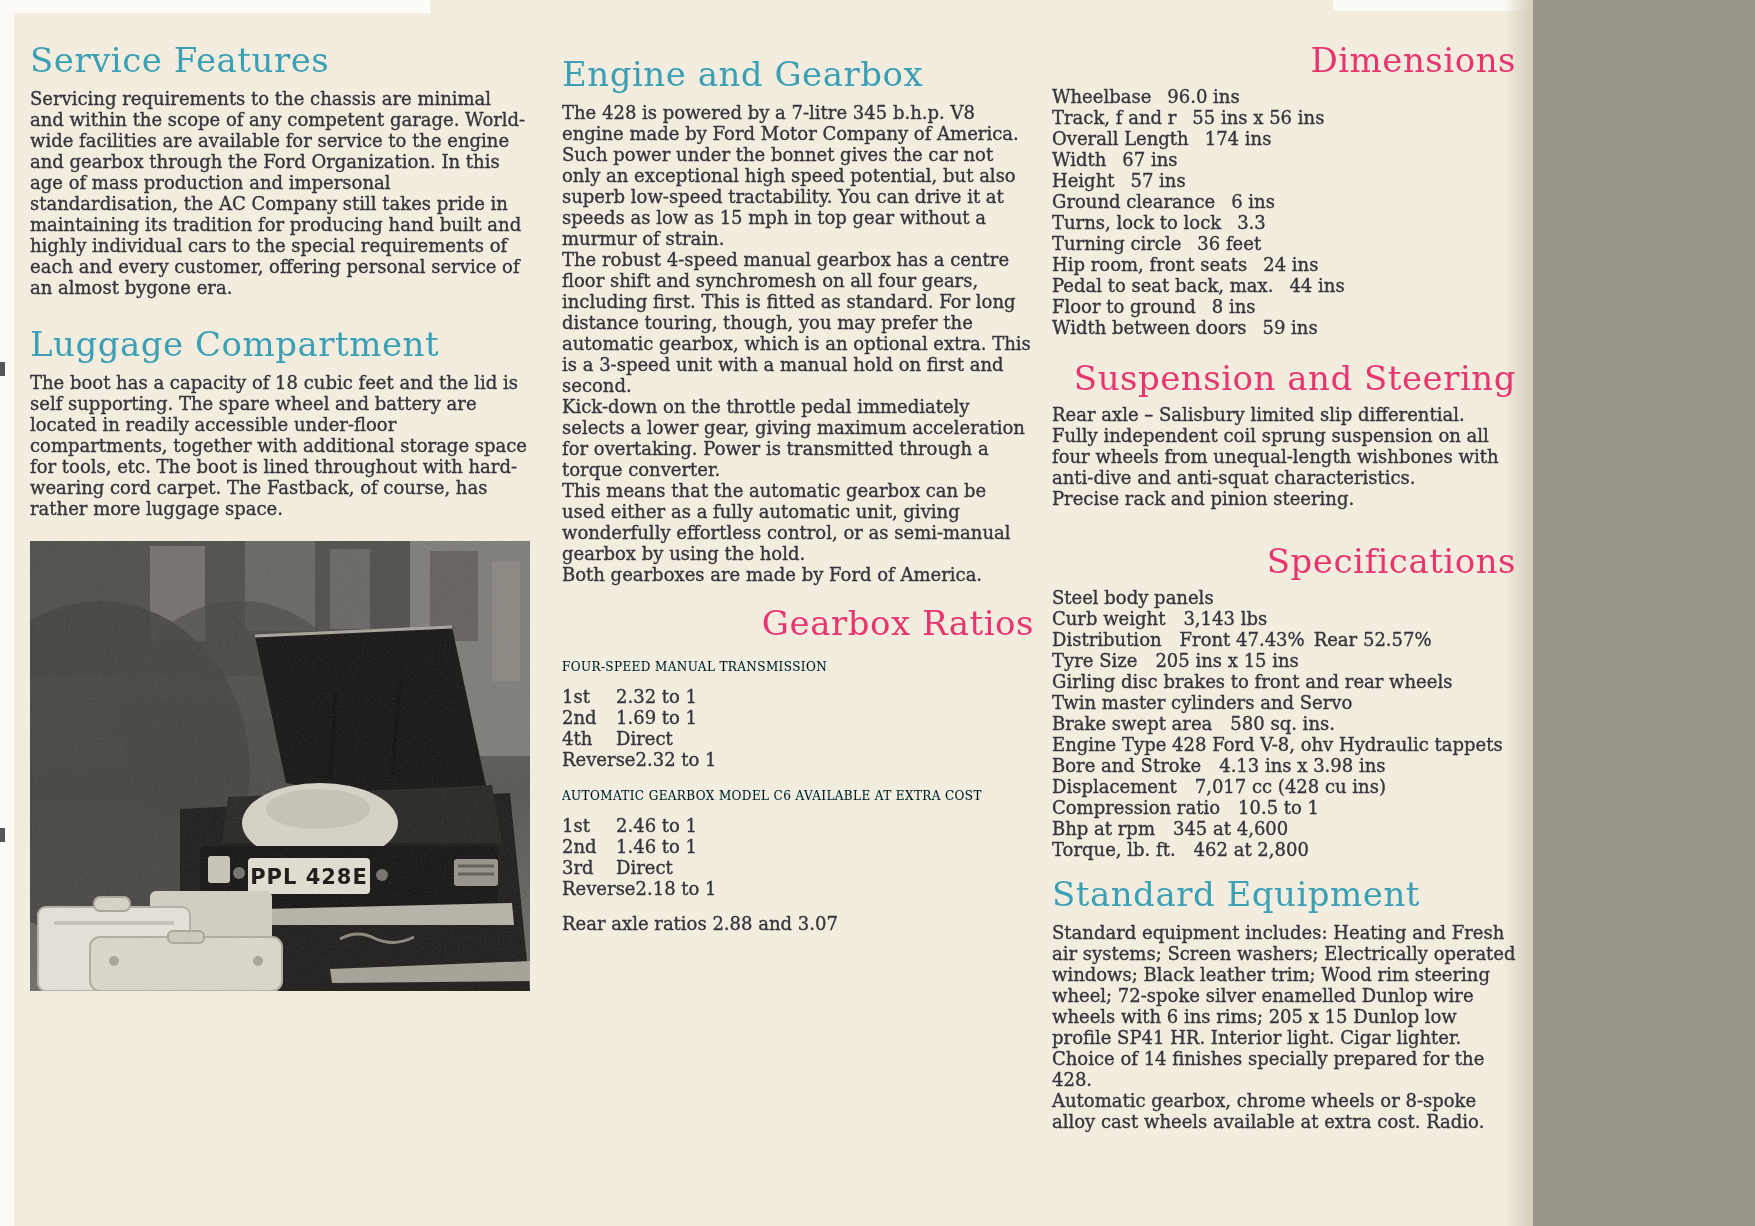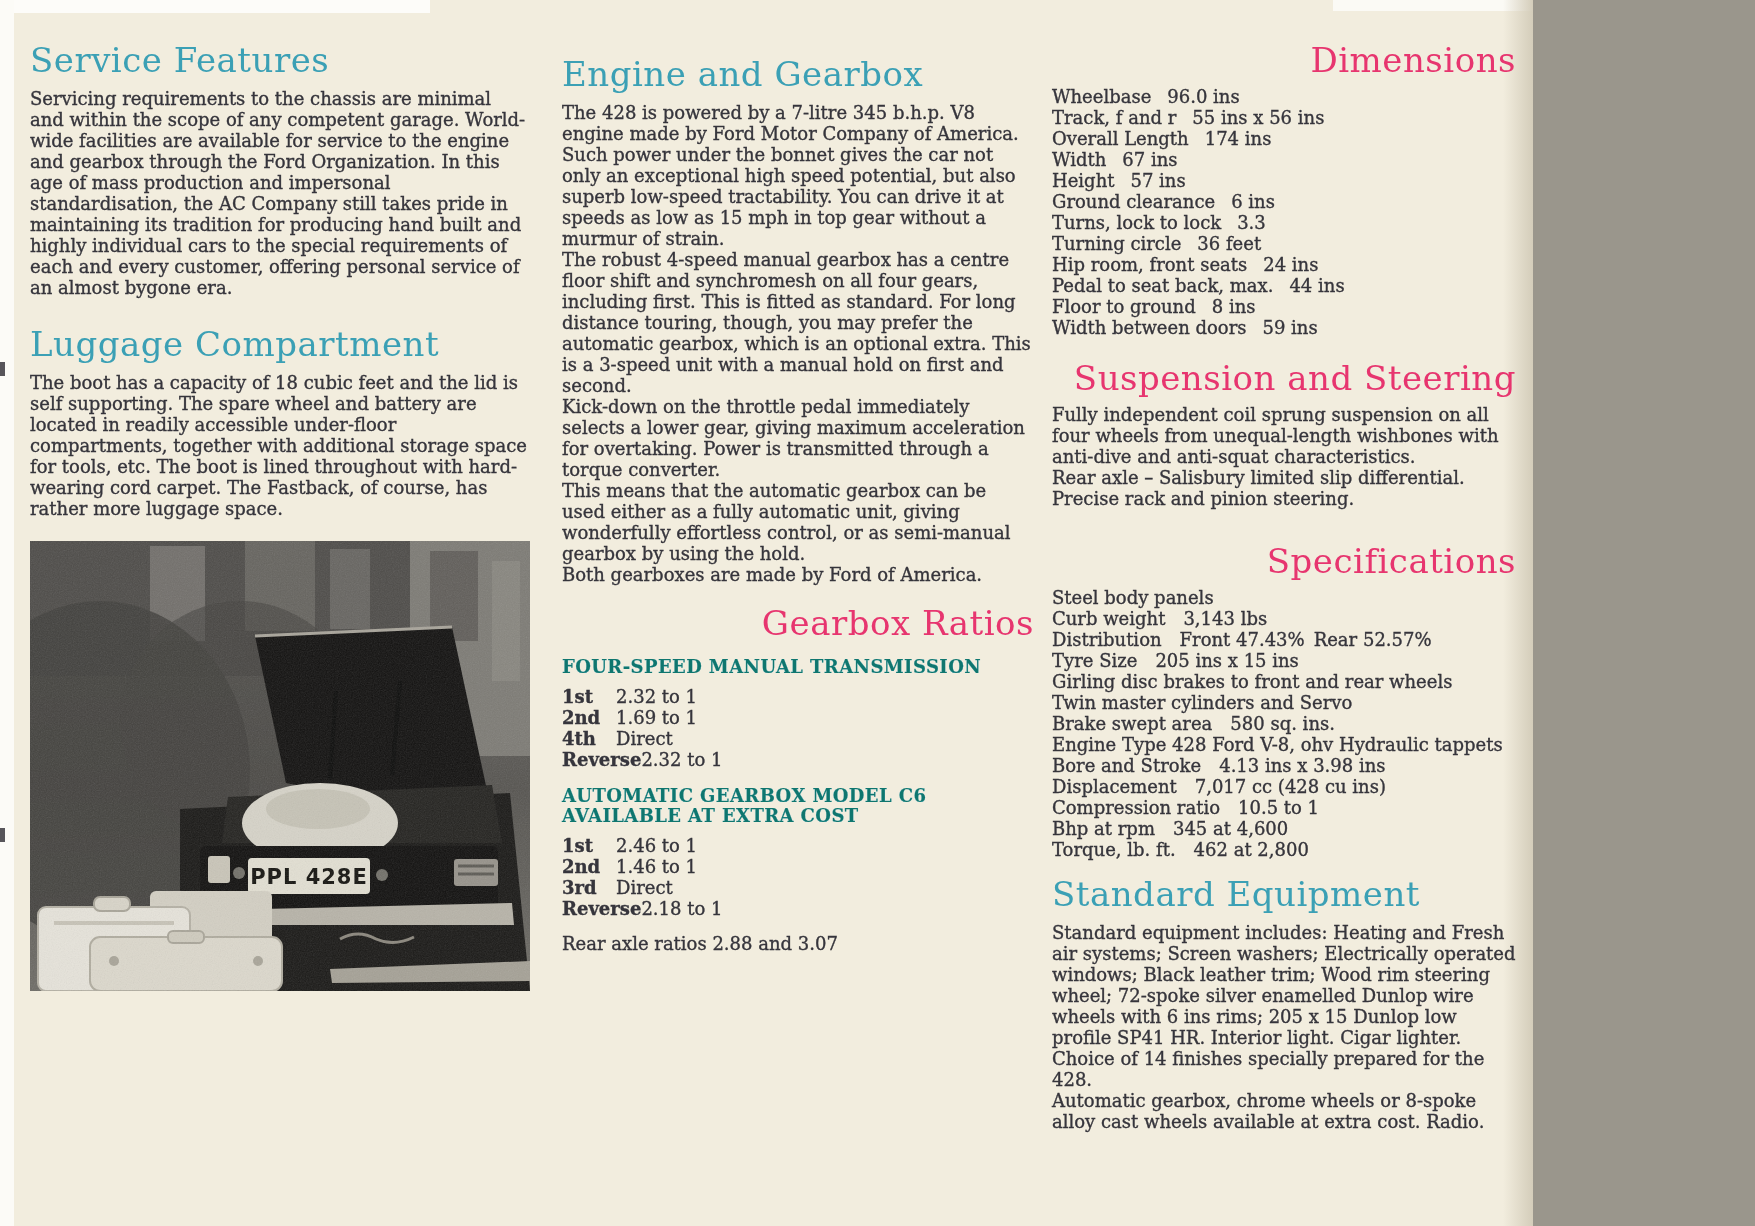--- a/index.html
+++ b/index.html
@@ -18,23 +18,23 @@
   .col{position:absolute;top:0;}
   .col1{left:30px;width:500px;}
   .col2{left:562px;width:472px;margin-top:14px;}
   .col3{left:1052px;width:464px;}
   .h1{font-size:34px;line-height:40px;font-weight:normal;letter-spacing:.5px;margin:0;}
   .teal{color:#3ba0b5;}
   .pink{color:#e7356f;text-align:right;}
   .body{font-size:18px;line-height:21px;-webkit-text-stroke:.35px #36353c;}
   .body p{margin:0;}
   .mt-body{margin-top:8px;}
-  .subhead{color:#0f766e;font-weight:bold;font-size:18px;line-height:20px;
+  .subhead{color:#000000;font-weight:normal;font-size:12px;line-height:20px;
     letter-spacing:.4px;-webkit-text-stroke:.2px #2d97ac;}
-  .ratio-row .gear{display:inline-block;min-width:54px;font-weight:bold;}
+  .ratio-row .gear{display:inline-block;min-width:54px;}
   .dim-row .dim-value{margin-left:16px;}
   .photo{margin-top:22px;width:500px;height:450px;display:block;}
 </style>
 </head>
 <body>
 
 <div class="page">
   <div class="scan-corner-tl"></div>
   <div class="scan-corner-tr"></div>
   <div class="scan-edge-left"></div>
@@ -217,22 +217,22 @@
         </div>
 
         <div class="dim-row">
           <span class="dim-label">Width between doors</span><span class="dim-value">59 ins</span>
         </div>
       </div>
 
     <div class="h1 pink" style="margin-top:20px">Suspension and Steering</div>
     <div class="body" style="margin-top:6px">
 
-    <p>Fully independent coil sprung suspension on all four wheels from unequal-length wishbones with anti-dive and anti-squat characteristics.</p>
-        <p>Rear axle – Salisbury limited slip differential.</p>
+    <p>Rear axle – Salisbury limited slip differential.</p>
+        <p>Fully independent coil sprung suspension on all four wheels from unequal-length wishbones with anti-dive and anti-squat characteristics.</p>
         <p>Precise rack and pinion steering.</p>
       </div>
 
     <div class="h1 pink" style="margin-top:32px">Specifications</div>
     <div class="body" style="margin-top:6px">
 
     <div>Steel body panels</div>
         <div>Curb weight 3,143 lbs</div>
         <div>Distribution Front 47.43% Rear 52.57%</div>
         <div>Tyre Size 205 ins x 15 ins</div>

